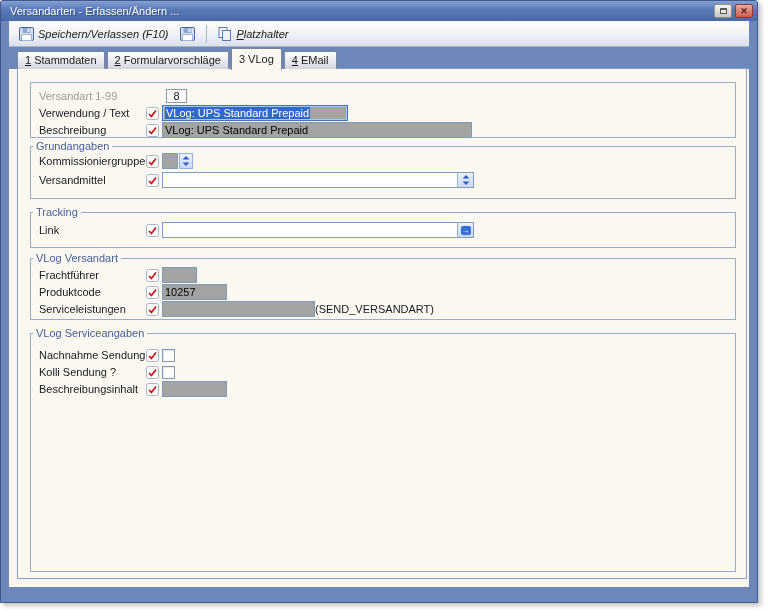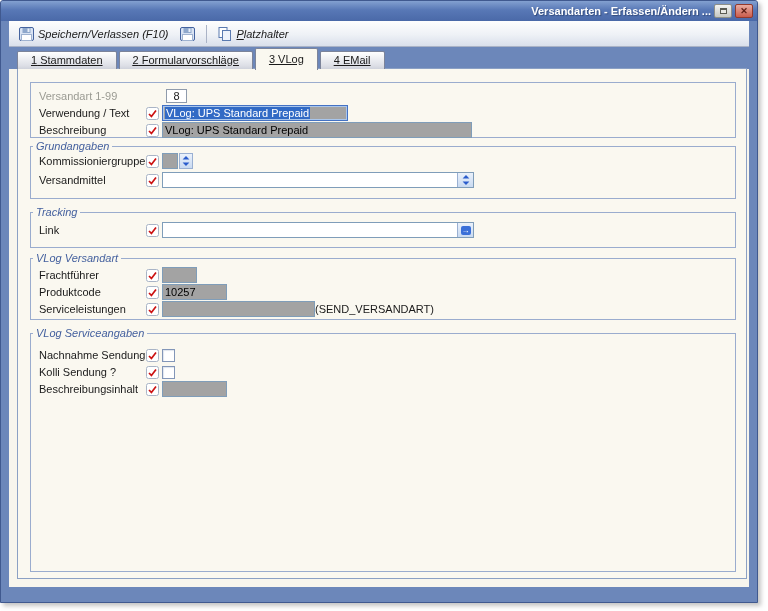--- a/index.html
+++ b/index.html
@@ -5,22 +5,22 @@
   * { margin:0; padding:0; box-sizing:border-box; }
   html,body { width:768px; height:611px; background:#ffffff; font-family:"Liberation Sans", sans-serif; font-size:11px; color:#1a1a1a; }
   .window { position:absolute; left:0; top:0; width:758px; height:603px;
             background:#6c87ba; border:1px solid #40598f; border-radius:3px 3px 0 0;
             box-shadow:3px 3px 4px rgba(150,150,150,0.55); overflow:hidden; }
 
   
   .titlebar { position:absolute; left:0; top:0; right:0; height:20px;
               background:linear-gradient(180deg,#83a0d0 0%,#5878b6 45%,#4a69a8 100%);
               display:flex; align-items:center; padding:0 4px 0 9px; }
-  .title-text { color:#ffffff; font-weight:bold; font-size:11px; text-shadow:1px 1px 1px rgba(30,50,90,.6); flex:1;
-                white-space:nowrap; overflow:hidden;text-align:right; }
+  .title-text { color:#ffffff; font-weight:normal; font-size:11px; text-shadow:1px 1px 1px rgba(30,50,90,.6); flex:1;
+                white-space:nowrap; overflow:hidden; }
   .winbtn { width:18px; height:14px; margin-left:3px; border-radius:2px; display:flex; align-items:center; justify-content:center; cursor:default; }
   .btn-restore { background:linear-gradient(#f4f4f2,#c6c7c2); border:1px solid #8f9088; }
   .btn-restore .glyph { width:7px; height:6px; border:1px solid #5a5a52; border-top:2px solid #5a5a52; background:#e8e8e4; }
   .btn-close { background:linear-gradient(#e9aca1,#ca5c4c); border:1px solid #93392c; color:#5d1b11; font-weight:bold; font-size:9px; line-height:9px; }
 
   
   .client { position:absolute; left:8px; top:20px; right:8px; bottom:15px; background:#f7f5ed; }
 
   
   .toolbar { position:absolute; left:0; top:0; right:0; height:26px;
@@ -28,34 +28,34 @@
              border-bottom:1px solid #a9b2c6; display:flex; align-items:center; padding:0 4px;font-style:italic; }
   .tbtn { display:flex; align-items:center; gap:4px; padding:2px 5px; border:1px solid transparent; border-radius:2px; cursor:default; }
   .tbtn svg { display:block; }
   .tsep { width:1px; height:18px; background:#aab3c6; margin:0 5px; }
 
   
   .tabband { position:absolute; left:0; top:26px; right:0; height:22px; background:#6c87ba; }
 
   
   .tabs { position:absolute; left:8px; top:26px; height:22px; display:flex; align-items:flex-end; gap:2px; z-index:3; }
-  .tab { height:18px; padding:0 13px; background:linear-gradient(#ffffff,#dddfe6 80%,#cfd2db);
+  .tab { height:18px; padding:0 7px; background:linear-gradient(#ffffff,#dddfe6 80%,#cfd2db);
          border:1px solid #7c849a; border-bottom:none; border-radius:2px 2px 0 0;
-         line-height:17px; white-space:nowrap; cursor:default;text-decoration:underline; }
+         line-height:17px; white-space:nowrap; cursor:default; }
   .tab.active { height:22px; line-height:20px; background:#faf8f0; margin-bottom:-1px; z-index:4; }
   .accel { text-decoration:underline; }
 
   
   .panel { position:absolute; left:8px; top:47px; width:730px; height:511px;
            background:#faf8f0; border:1px solid #8ba0c4; z-index:2; }
 
   
   .gbox, fieldset.gbox { position:absolute; left:12px; width:706px; border:1px solid #9aacce; background:#faf8f0; }
   fieldset.gbox { padding:0; }
-  fieldset.gbox legend { color:#44609e; font-size:11px; padding:0 3px; margin-left:2px;font-style:italic; }
+  fieldset.gbox legend { color:#44609e; font-size:11px; padding:0 3px; margin-left:2px; }
 
   .row { display:flex; align-items:center; height:16px; margin:1px 0 1px 8px; }
   .lbl { width:107px; flex:none; white-space:nowrap; overflow:hidden; }
   .lbl.disabled { color:#9b9b93; }
   .chk-icon { width:13px; height:13px; flex:none; margin-right:3px; display:inline-flex; }
 
   .inp { height:16px; border:1px solid #7f9db9; background:#a3a3a3; font-family:"Liberation Sans",sans-serif;
          font-size:11px; padding:0 2px; color:#000; }
   .valbox { height:14px; width:21px; border:1px solid #8f9bac; background:#ffffff; text-align:center; line-height:13px; margin-left:4px; }
 

